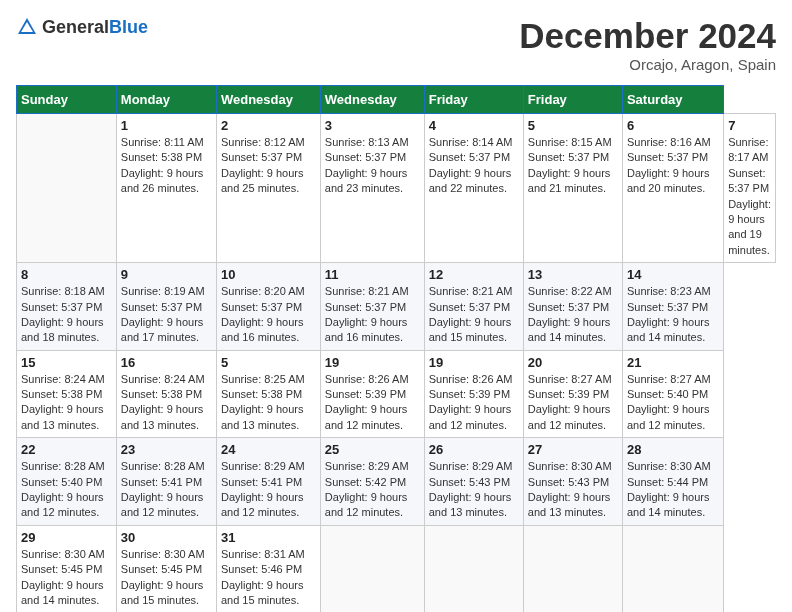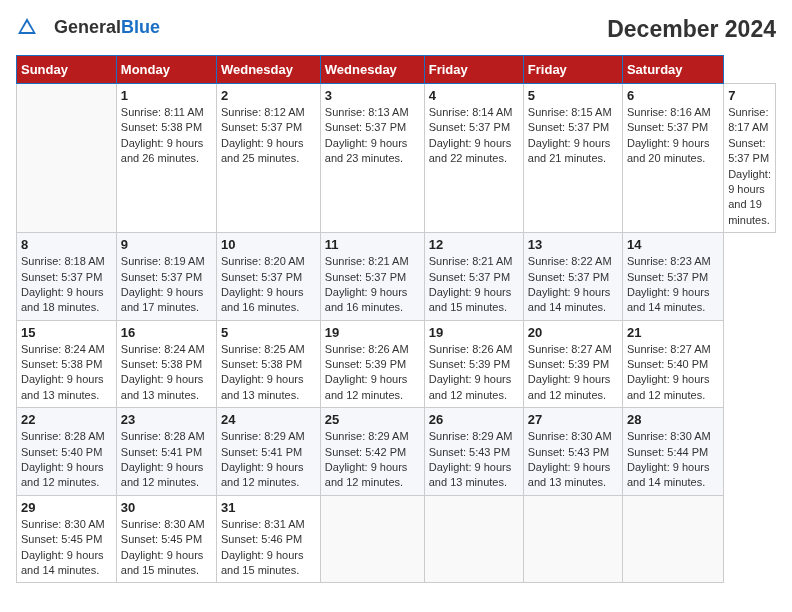--- a/index.html
+++ b/index.html
@@ -12,55 +12,55 @@
     }
     .header {
       display: flex;
       justify-content: space-between;
       align-items: flex-start;
       margin-bottom: 12px;
     }
     .logo {
       display: flex;
       align-items: center;
-      gap: 16px;
+      gap: 4px;
     }
     .logo-text-general {
       font-size: 18px;
       font-weight: bold;
       color: #333;
     }
     .logo-text-blue {
       font-size: 18px;
       font-weight: bold;
       color: #1a6fc4;
     }
     .logo-icon {
       width: 22px;
       height: 22px;
     }
     .title-block {
       text-align: right;
     }
     .month-title {
-      font-size: 23px;
+      font-size: 35px;
       font-weight: bold;
       color: #333;
     }
     .location-title {
       font-size: 15px;
       color: #555;
     }
     .calendar {
       width: 100%;
       border-collapse: collapse;
       font-size: 11px;
     }
     .calendar th {
-      background: #b91c1c;
+      background: #15803d;
       color: #fff;
       padding: 6px 4px;
       text-align: left;
       font-size: 13px;
       font-weight: bold;
       border: 1px solid #1a6fc4;
     }
     .calendar td {
       border: 1px solid #ccc;
       vertical-align: top;
@@ -96,20 +96,21 @@
     <svg class="logo-icon" viewBox="0 0 22 22" xmlns="http://www.w3.org/2000/svg">
       <polygon points="11,2 20,18 2,18" fill="#1a6fc4"></polygon>
       <polygon points="11,6 17,16 5,16" fill="#fff"></polygon>
     </svg>
     <span>
       <span class="logo-text-general">General</span><span class="logo-text-blue">Blue</span>
     </span>
   </div>
   <div class="title-block">
     <div class="month-title">December 2024</div>
+    <div class="location-title">Orcajo, Aragon, Spain</div>
   </div>
 </div>
 
 <table class="calendar">
   <thead>
     <tr>
     <th>Sunday</th>
         <th>Monday</th>
         <th>Wednesday</th>
         <th>Wednesday</th>

